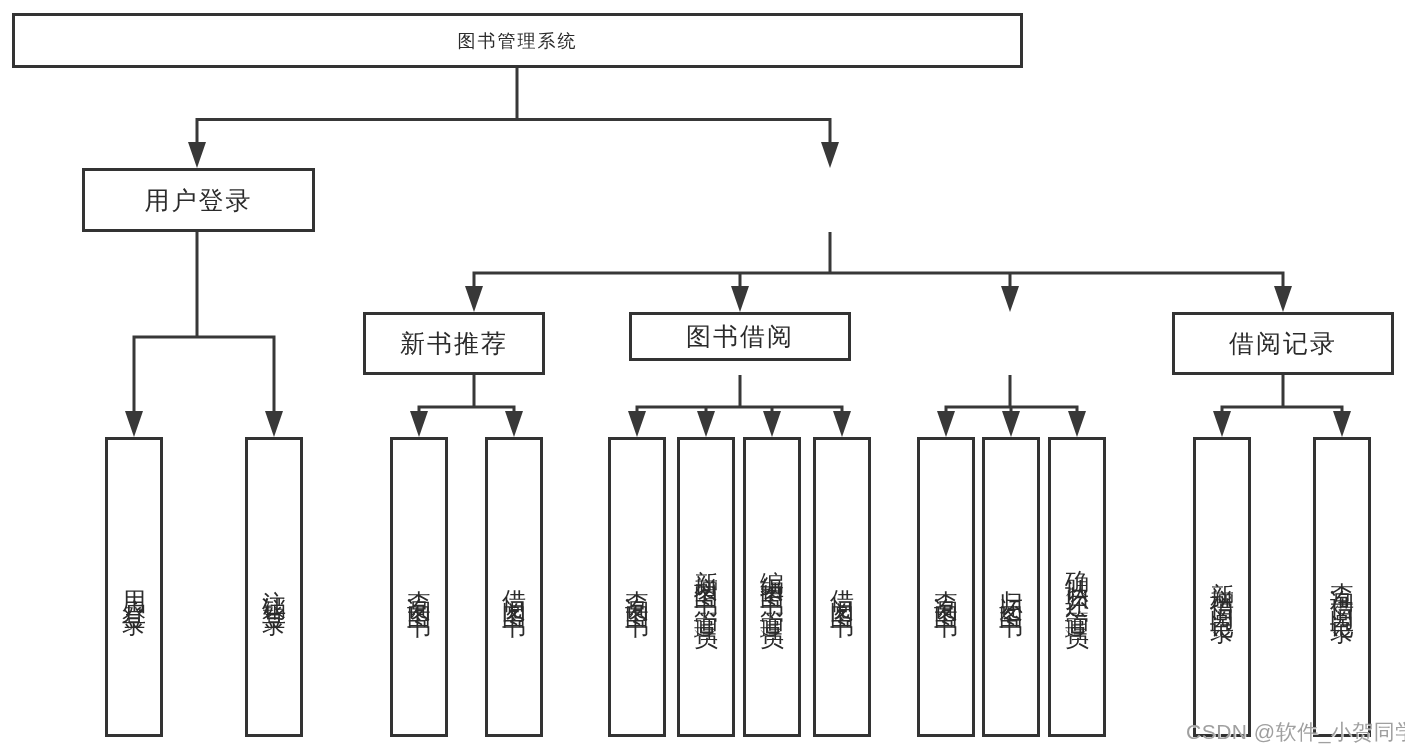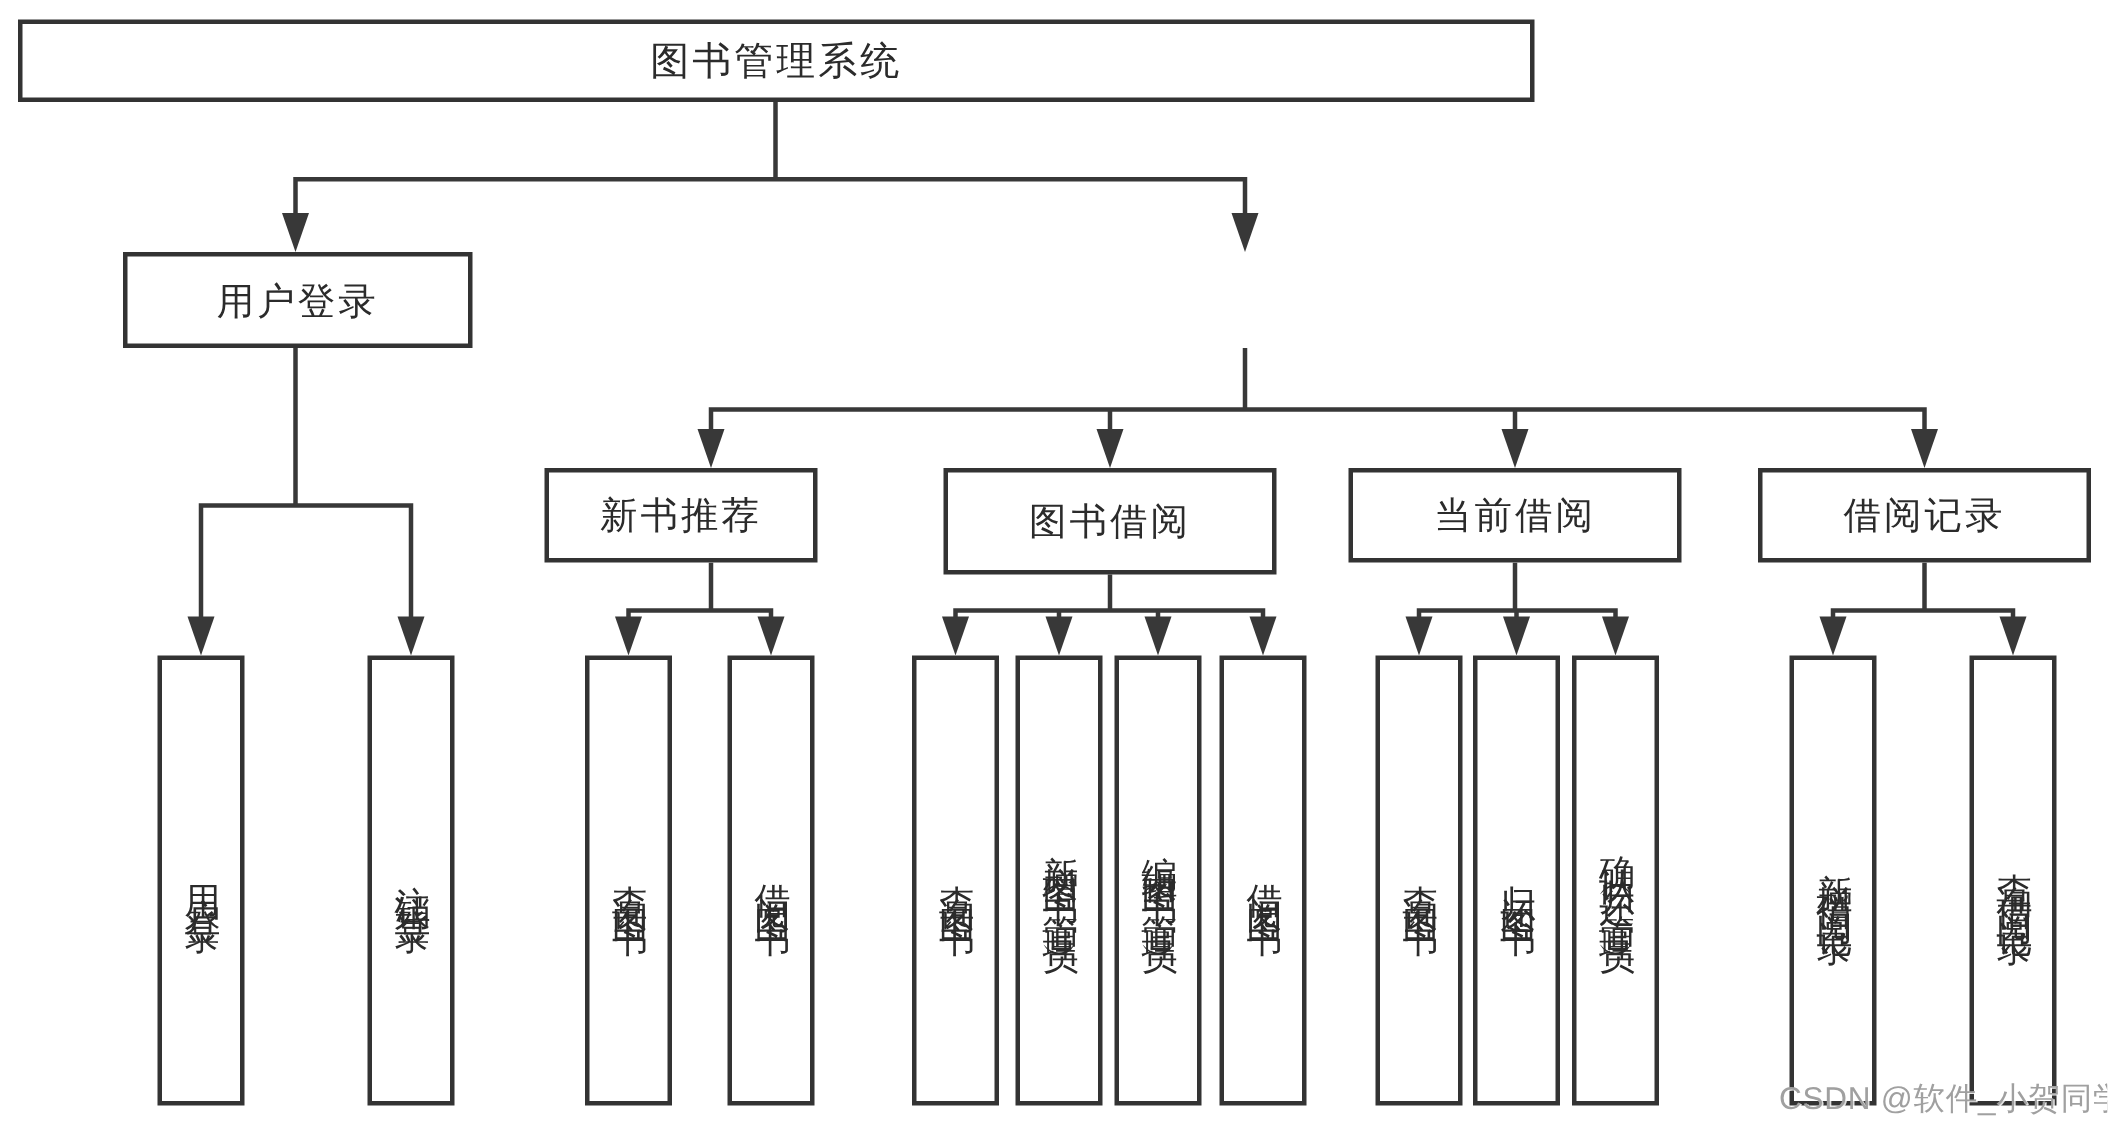--- a/index.html
+++ b/index.html
@@ -6,21 +6,21 @@
   .stage{
     position:relative;width:1405px;height:747px;background:#ffffff;
     font-family:"Liberation Sans","DejaVu Sans",sans-serif;color:#2b2b2b;overflow:hidden;
   }
   .connectors{position:absolute;left:0;top:0;z-index:0;}
   .node{
     position:absolute;background:#ffffff;border:3px solid #333333;box-sizing:border-box;
     display:flex;align-items:center;justify-content:center;z-index:1;
   }
   .node .lbl{font-size:25px;letter-spacing:2px;white-space:nowrap;}
-  .node.root .lbl{font-size:26px;}
+  .node.root .lbl{font-size:18px;}
   .node.leaf{align-items:center;justify-content:center;}
   .node.leaf .lbl{
     writing-mode:vertical-rl;text-orientation:mixed;
     font-size:24px;letter-spacing:8px;line-height:1;white-space:nowrap;
     max-height:288px;
   }
   .watermark{
     position:absolute;left:1186px;top:718px;z-index:2;
     font-size:21px;color:#a0a0a0;letter-spacing:0.5px;white-space:nowrap;
     text-shadow:1px 1px 0 rgba(255,255,255,0.85);
@@ -94,25 +94,22 @@
     <span class="lbl">图书管理系统</span>
   </div>
 
   <div class="node" style="left:82px;top:168px;width:233px;height:64px">
     <span class="lbl">用户登录</span>
   </div>
 
   <div class="node" style="left:363px;top:312px;width:182px;height:63px">
     <span class="lbl">新书推荐</span>
   </div>
-  <div class="node" style="left:629px;top:312px;width:222px;height:71px">
+  <div class="node" style="left:629px;top:312px;width:222px;height:49px">
     <span class="lbl">图书借阅</span>
-  </div>
-  <div class="node" style="left:899px;top:312px;width:222px;height:63px">
-    <span class="lbl">当前借阅</span>
   </div>
   <div class="node" style="left:1172px;top:312px;width:222px;height:63px">
     <span class="lbl">借阅记录</span>
   </div>
 
   <div class="node leaf" style="left:105px;top:437px;width:58px;height:300px">
     <span class="lbl">用户登录</span>
   </div>
   <div class="node leaf" style="left:245px;top:437px;width:58px;height:300px">
     <span class="lbl">注销登录</span>

